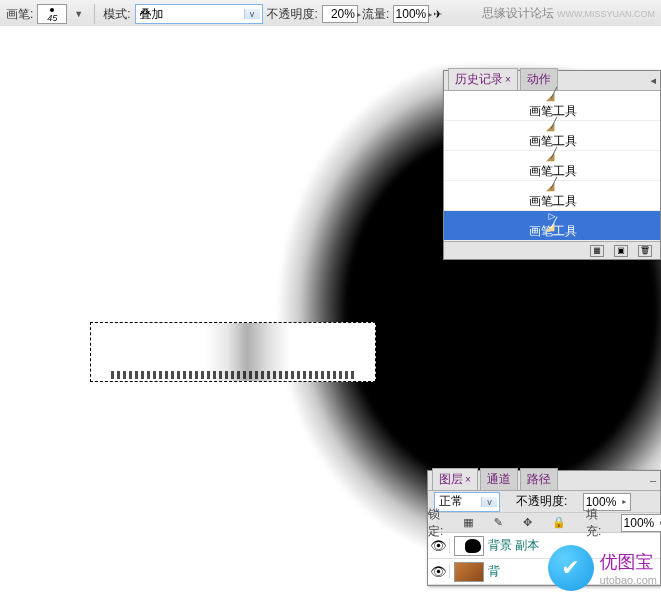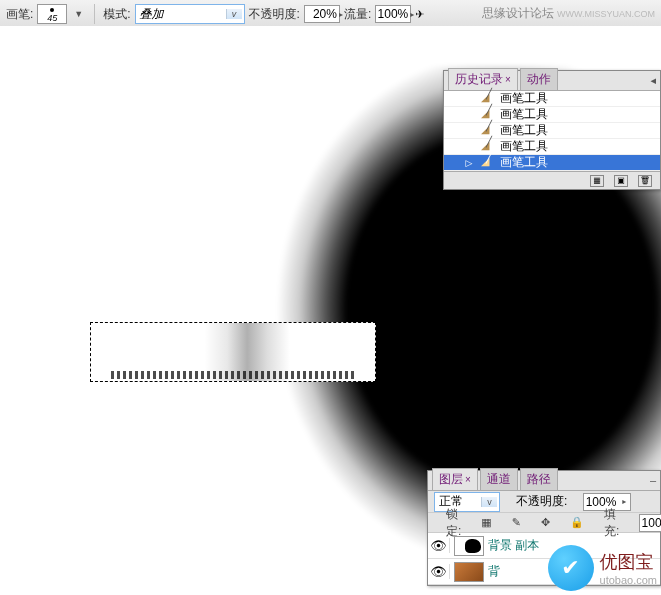--- a/index.html
+++ b/index.html
@@ -28,64 +28,64 @@
 
 .panel { position: absolute; background: #e4e4e4; border: 1px solid #888; box-shadow: 1px 1px 3px rgba(0,0,0,.3); }
 .panel-tabs { height: 20px; display: flex; align-items: flex-end; padding: 0 4px; gap: 2px; border-bottom: 1px solid #aaa; position: relative; }
 .tab { padding: 2px 6px; background: #d0d0d0; border: 1px solid #aaa; border-bottom: none; color: #701a75; cursor: pointer; }
 .tab.active { background: #e4e4e4; }
 .tab-close { font-size: 10px; margin-left: 2px; }
 .panel-close { position: absolute; right: 4px; top: 3px; font-size: 11px; color: #555; cursor: pointer; }
 .panel-body { background: #fff; }
 
 .history-panel { right: 0; top: 70px; width: 218px; }
-.hist-row { display: flex; align-items: center; height: 16px; border-bottom: 1px solid #eee; }
+.hist-row { display: flex; align-items: center; height: 30px; border-bottom: 1px solid #eee; flex-direction: column; }
 .hist-row.active { background: #3875d7; color: #fff; }
 .hist-vis { width: 18px; border-right: 1px solid #ddd; text-align: center; font-size: 9px; }
 .hist-arrow { width: 14px; text-align: center; font-size: 9px; }
 .hist-icon { width: 16px; height: 14px; margin: 0 3px; display: inline-block; position: relative; }
 .brush-ico::before { content: "◢"; color: #b89050; position: absolute; left: 2px; top: -1px; font-size: 11px; }
 .brush-ico::after { content: "╱"; position: absolute; left: 7px; top: -4px; color: #555; font-size: 10px; }
 .hist-row.active .brush-ico::before { color: #ffd890; }
 .hist-row.active .brush-ico::after { color: #fff; }
 .hist-label { flex: 1; padding-left: 2px; }
 .panel-footer { height: 18px; background: #e4e4e4; border-top: 1px solid #aaa; display: flex; justify-content: flex-end; align-items: center; gap: 10px; padding-right: 8px; }
 .footer-ico { width: 14px; height: 12px; border: 1px solid #888; font-size: 8px; text-align: center; line-height: 10px; cursor: pointer; }
 
 .layers-panel { left: 427px; top: 470px; width: 234px; }
 .layers-opts { height: 22px; display: flex; align-items: center; padding: 0 6px; gap: 16px; border-bottom: 1px solid #ccc; }
-.lock-row { height: 20px; display: flex; align-items: center; padding: 0 18px; gap: 20px; border-bottom: 1px solid #ccc; color: #444; }
+.lock-row { height: 20px; display: flex; align-items: center; padding: 0 0; gap: 20px; border-bottom: 1px solid #ccc; color: #444; }
 .lock-ico { font-size: 11px; cursor: pointer; }
 .layer-row { display: flex; align-items: center; height: 26px; border-bottom: 1px solid #ddd; background: #fff; }
 .layer-eye { width: 22px; border-right: 1px solid #ddd; text-align: center; font-size: 13px; cursor: pointer; }
 .layer-thumb { width: 30px; height: 20px; border: 1px solid #999; margin: 0 4px; display: inline-block; }
 .layer-thumb.dog { background: #fff; position: relative; }
 .layer-thumb.dog::after { content: ""; position: absolute; right: 2px; top: 2px; width: 16px; height: 14px; background: #000; border-radius: 40% 50% 40% 30%; }
 .layer-thumb.bg { background: linear-gradient(135deg,#c97a3a,#8a4a1a); }
 .layer-label { flex: 1; color: #0f766e; }
 
 .watermark2 { position: absolute; right: 4px; bottom: 4px; display: flex; align-items: center; gap: 6px; }
 .wm-circle { width: 46px; height: 46px; border-radius: 50%; background: radial-gradient(circle at 35% 30%, #5fd0ff, #1a9ee8); color: #fff; display: flex; align-items: center; justify-content: center; font-size: 22px; }
 .wm-text { color: #666; }
-.wm-text .main { font-size: 18px; color: #7f1d1d; }
+.wm-text .main { font-size: 18px; color: #a21caf; }
 .wm-text .sub { font-size: 11px; color: #aaa; }
 </style>
 </head>
 <body>
 
 <div class="toolbar">
   <span class="toolbar-label">画笔:</span>
   <span class="brush-preview">
     <span class="brush-dot"></span>
     <span class="brush-size-num">45</span>
   </span>
   <span class="brush-arrow">▼</span>
   <span class="vsep"></span>
   <span class="toolbar-label">模式:</span>
-  <span class="dropdown" style="width:110px;font-style:italic;">
+  <span class="dropdown" style="width:128px;">
     <span>叠加</span>
     <span class="dropdown-arrow" style="margin-left:auto;">v</span>
   </span>
   <span class="toolbar-label">不透明度:</span>
   <span class="spinner">
     <input value="20%" style="">
     <span class="spinner-arrow">▸</span>
   </span>
   <span class="toolbar-label">流量:</span>
   <span class="spinner">

